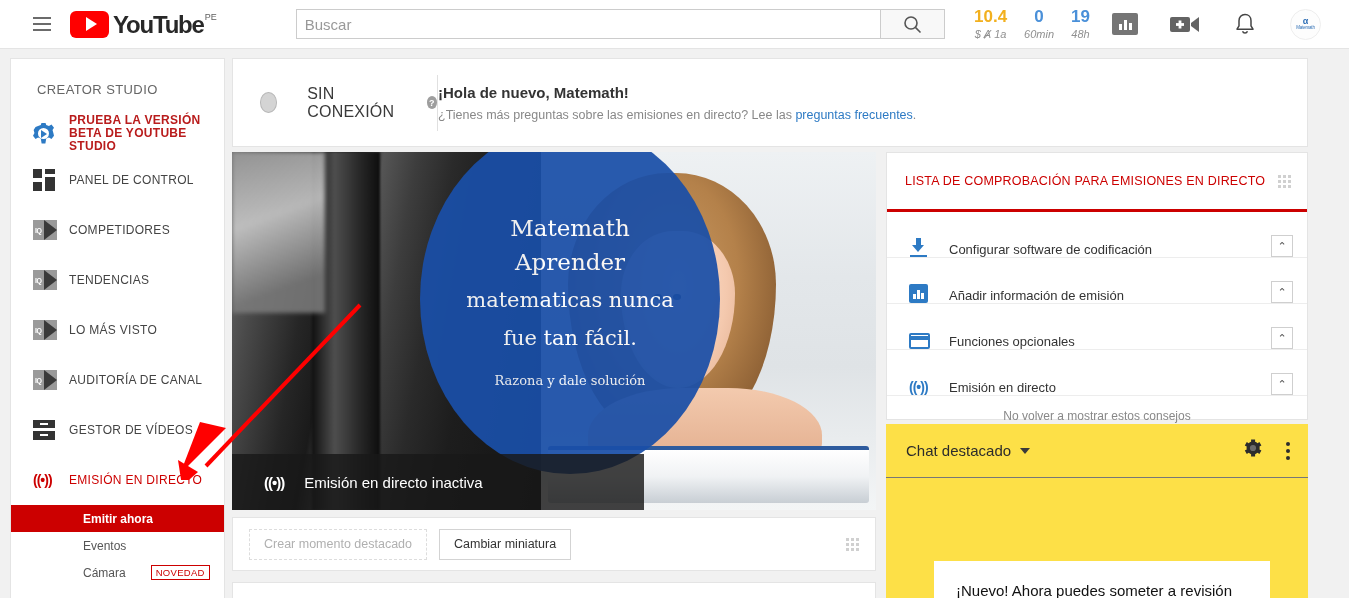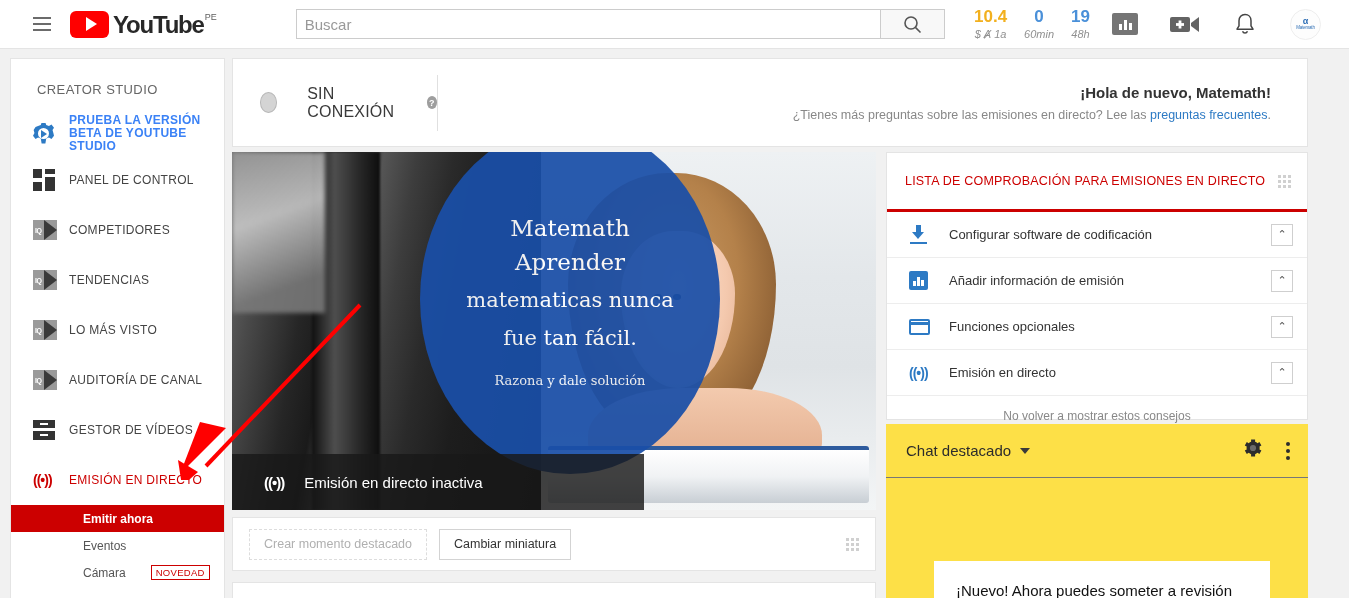--- a/index.html
+++ b/index.html
@@ -101,21 +101,21 @@
     font-size: 13px; color: #666; letter-spacing: 0.4px;
     padding: 23px 0 14px 26px; font-weight: normal;
   }
   .side-item {
     display: flex; align-items: center;
     height: 50px; padding-left: 22px; cursor: pointer;
     font-size: 12px; letter-spacing: 0.3px; color: #444;
   }
   .side-item .ic { width: 36px; flex: 0 0 36px; display: flex; align-items: center; }
   .side-item .lbl { flex: 1; }
-  .side-item.beta { height: 44px; color: #3b82f6; font-weight: 600; line-height: 13px; }
+  .side-item.beta { height: 44px; color: #b91c1c; font-weight: 600; line-height: 13px; }
   .side-item.live { color: #cc0000; }
   .side-item .chev { margin-right: 16px; color: #777; font-size: 12px; }
 
   .icon-gear { width: 21px; height: 21px; position: relative; }
   .icon-gear .core {
     position: absolute; inset: 0;
     background: #2d7ac4;
     clip-path: polygon(41% 0,59% 0,63% 12%,76% 17%,88% 10%,100% 25%,93% 36%,97% 50%,
                        100% 63%,88% 78%,76% 71%,63% 76%,59% 100%,41% 100%,37% 76%,
                        24% 71%,12% 78%,0 63%,7% 50%,3% 36%,12% 22%,24% 17%,37% 12%);
@@ -184,21 +184,21 @@
     width: 21px; height: 21px; border-radius: 50%;
     background: #d4d4d4; border: 1px solid #b8b8b8;
   }
   #conn-label { font-size: 16px; color: #3a3a3a; margin-left: 11px; letter-spacing: 0.2px; }
   #conn-help {
     width: 13px; height: 13px; border-radius: 50%; background: #9e9e9e;
     color: #fff; font-size: 9px; display: flex; align-items: center; justify-content: center;
     margin-left: 5px; cursor: pointer; font-weight: bold;
   }
   #banner-divider { width: 1px; height: 56px; background: #e0e0e0; }
-  #banner-msg { flex: 1; text-align: right; padding-right: 36px; }
+  #banner-msg { flex: 1; text-align: left; padding-right: 36px; }
   #banner-title { font-size: 15px; font-weight: bold; color: #333; }
   #banner-sub { font-size: 12.5px; color: #888; margin-top: 7px; }
   #banner-sub a { color: #2d7ac4; text-decoration: none; }
 
   
   #video-card {
     position: absolute; top: 152px; left: 232px;
     width: 644px; height: 358px;
     overflow: hidden; background: #222;
   }
@@ -300,21 +300,21 @@
     position: absolute; top: 152px; left: 886px;
     width: 422px; height: 268px;
     background: #fff; border: 1px solid #e4e4e4;
   }
   #checklist-head {
     height: 59px; display: flex; align-items: center;
     padding: 0 16px 0 18px; border-bottom: 3px solid #cc0000;
   }
   #checklist-title { font-size: 12.5px; color: #cc0000; letter-spacing: 0.2px; flex: 1; }
   .chk-row {
-    height: 46px; display: flex; align-items: center;
+    height: 46px; display: flex; align-items: flex-end;
     padding: 0 14px 0 22px; border-bottom: 1px solid #ededed; cursor: pointer;
   }
   .chk-row:last-of-type { border-bottom: 1px solid #ededed; }
   .chk-ic { width: 40px; flex: 0 0 40px; display: flex; align-items: center; }
   .chk-lbl { flex: 1; font-size: 13px; color: #333; }
   .chk-btn {
     width: 22px; height: 22px; border: 1px solid #cfcfcf; background: #fff;
     display: flex; align-items: center; justify-content: center;
     color: #555; font-size: 11px; cursor: pointer;
   }

